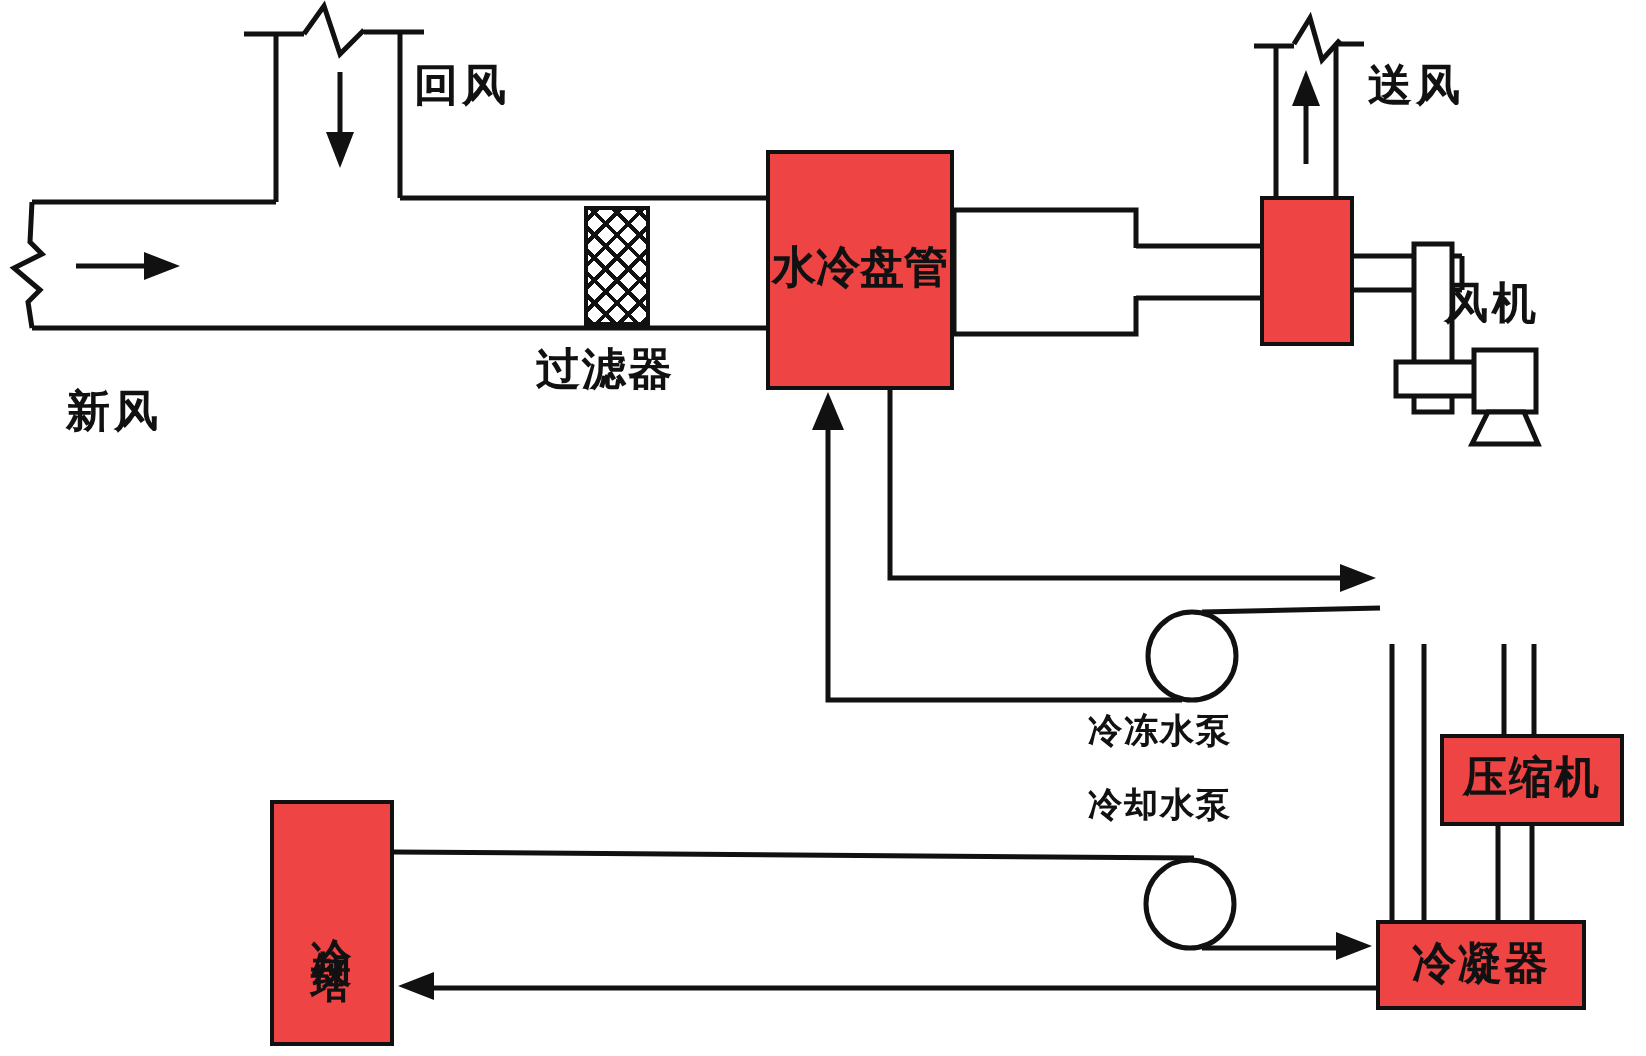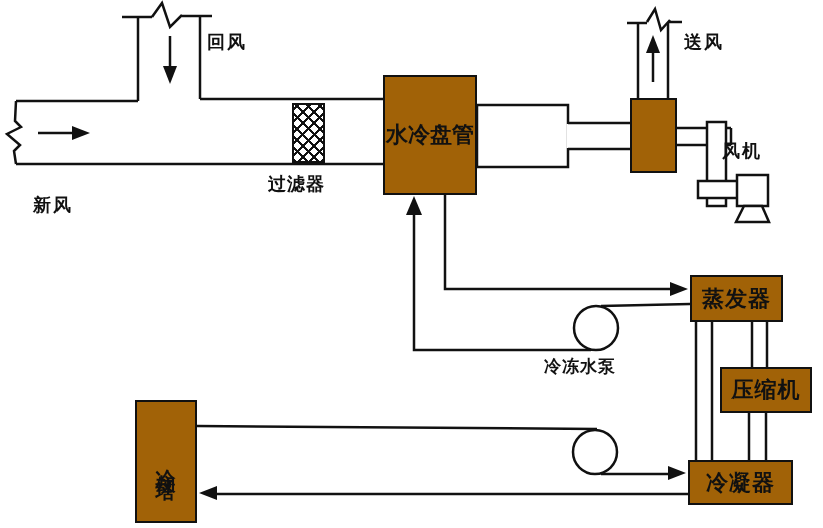--- a/index.html
+++ b/index.html
@@ -4,27 +4,27 @@
 <style>
   html,body{margin:0;padding:0;background:#fff;}
   #canvas{
     position:relative;width:823px;height:528px;background:#ffffff;
     font-family:"DejaVu Sans","Liberation Sans",sans-serif;
     color:#111;overflow:hidden;
   }
   #wires{position:absolute;left:0;top:0;z-index:1;}
   .box{
     position:absolute;box-sizing:border-box;border:2.5px solid #111;
-    background:#a16207;z-index:2;display:flex;align-items:center;justify-content:center;
+    background:#ef4444;z-index:2;display:flex;align-items:center;justify-content:center;
   }
   .boxlabel{
     font-size:22px;font-weight:700;letter-spacing:1px;white-space:nowrap;line-height:1;
   }
   .freelabel{
-    position:absolute;z-index:3;font-size:18px;font-weight:700;
+    position:absolute;z-index:3;font-size:22px;font-weight:700;
     white-space:nowrap;line-height:1;letter-spacing:2px;
   }
   .pumplabel{font-size:17px;letter-spacing:1px;}
   #filter-box{
     background-color:#fff;
     background-image:
       repeating-linear-gradient(45deg,#111 0 2px,transparent 2px 8px),
       repeating-linear-gradient(-45deg,#111 0 2px,transparent 2px 8px);
   }
   #cooling-tower-box .boxlabel{
@@ -119,36 +119,34 @@
   </svg>
 
   <div class="box" id="filter-box" style="left:292px;top:103px;width:33px;height:60px;"></div>
 
   <div class="box" style="left:383px;top:75px;width:94px;height:120px;">
     <span class="boxlabel" style="letter-spacing:0;">水冷盘管</span>
   </div>
 
   <div class="box" style="left:630px;top:98px;width:47px;height:75px;"></div>
 
-  <div class="box" style="left:690px;top:275px;width:93px;height:47px;">
-    <span class="boxlabel">蒸发器</span>
-  </div>
 
   <div class="box" style="left:720px;top:367px;width:92px;height:46px;">
     <span class="boxlabel">压缩机</span>
   </div>
 
   <div class="box" style="left:688px;top:460px;width:105px;height:45px;">
     <span class="boxlabel">冷凝器</span>
   </div>
 
   <div class="box" id="cooling-tower-box" style="left:135px;top:400px;width:62px;height:123px;">
     <span class="boxlabel">冷却塔</span>
   </div>
 
   <div class="freelabel" style="left:207px;top:33px;">回风</div>
   <div class="freelabel" style="left:684px;top:33px;">送风</div>
   <div class="freelabel" style="left:33px;top:196px;">新风</div>
   <div class="freelabel" style="left:268px;top:175px;letter-spacing:1px;">过滤器</div>
   <div class="freelabel" style="left:722px;top:142px;">风机</div>
   <div class="freelabel pumplabel" style="left:544px;top:358px;">冷冻水泵</div>
+  <div class="freelabel pumplabel" style="left:544px;top:395px;">冷却水泵</div>
 
 </div>
 
 </body></html>

